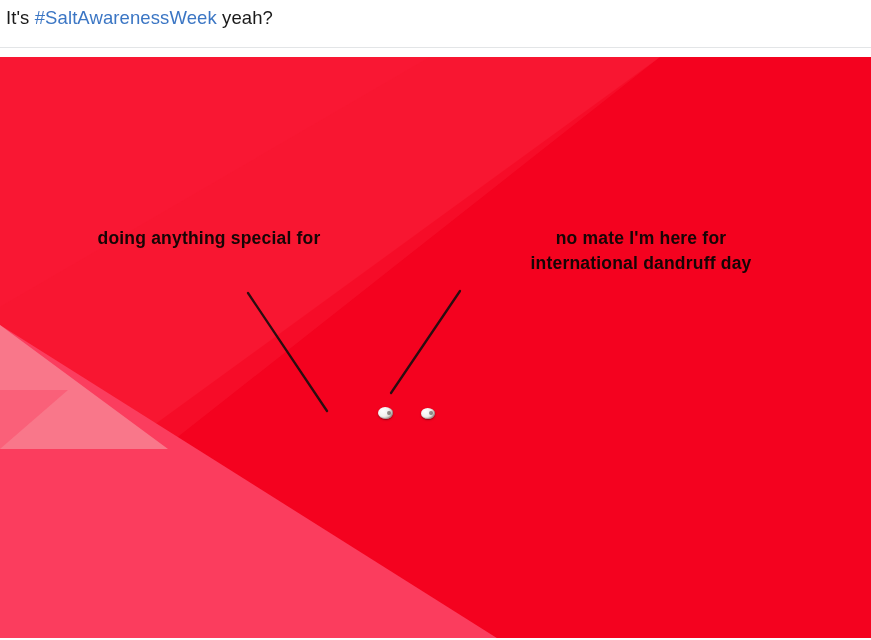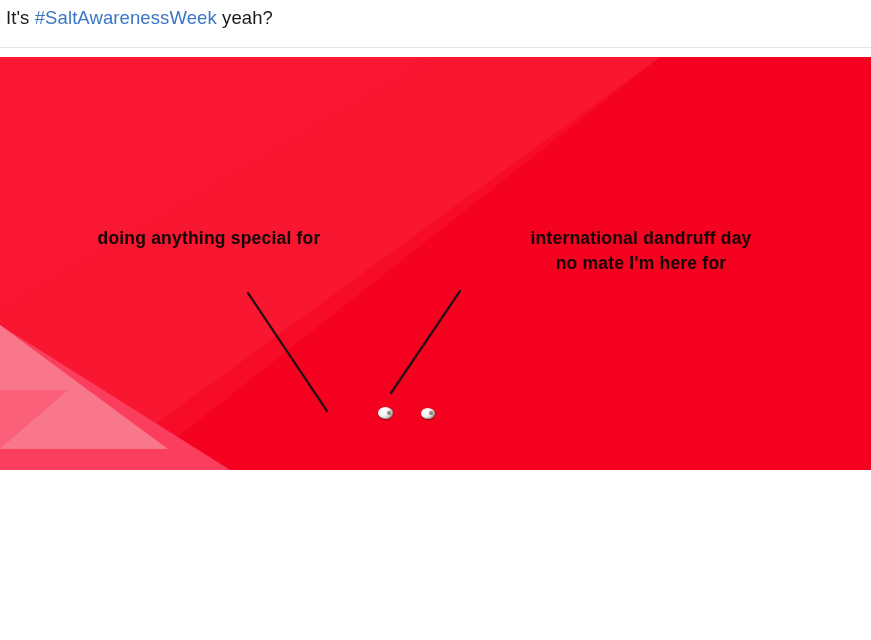--- a/index.html
+++ b/index.html
@@ -54,21 +54,21 @@
     height: 9px;
     background: #ffffff;
   }
 
   
   .meme-image {
     position: absolute;
     left: 0;
     top: 57px;
     width: 871px;
-    height: 413px;
+    height: 581px;
     overflow: hidden;
     background: #f4021f;
   }
   .meme-svg {
     position: absolute;
     left: 0;
     top: 0;
     width: 871px;
     height: 583px;
     display: block;
@@ -150,19 +150,19 @@
     <line x1="248" y1="236" x2="327" y2="354" stroke="#2a0d10" stroke-width="2.3" stroke-linecap="round"></line>
 
     <line x1="460" y1="234" x2="391" y2="336" stroke="#2a0d10" stroke-width="2.3" stroke-linecap="round"></line>
   </svg>
 
   <div class="caption caption-left">
     <span class="caption-line">doing anything special for</span>
   </div>
 
   <div class="caption caption-right">
+    <span class="caption-line">no mate I'm here for</span>
     <span class="caption-line">international dandruff day</span>
-    <span class="caption-line">no mate I'm here for</span>
   </div>
 
   <div class="salt-grain salt-grain-left"></div>
   <div class="salt-grain salt-grain-right"></div>
 </div>
 
 </body></html>

